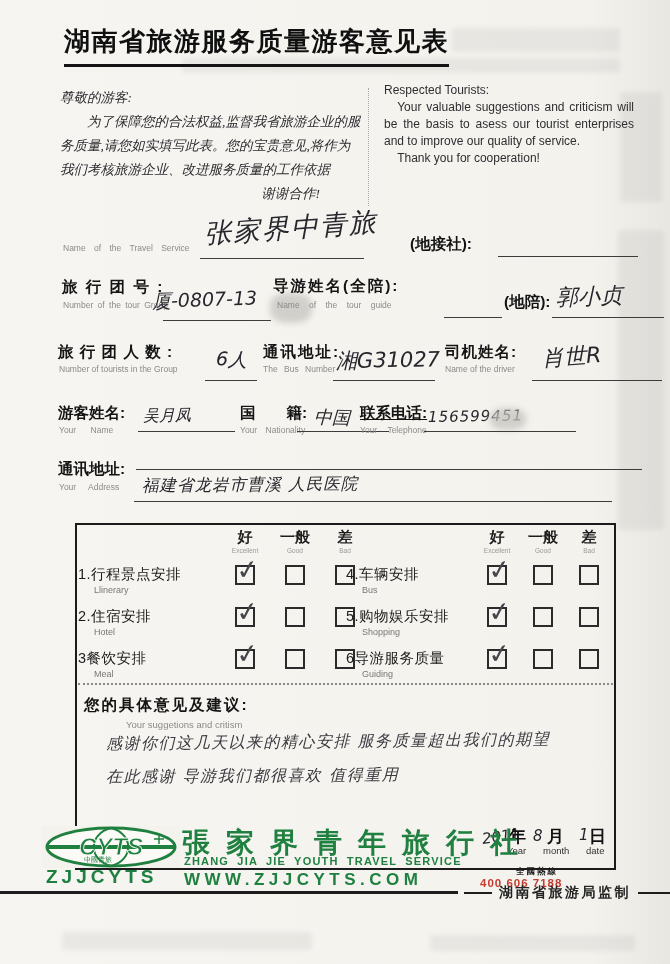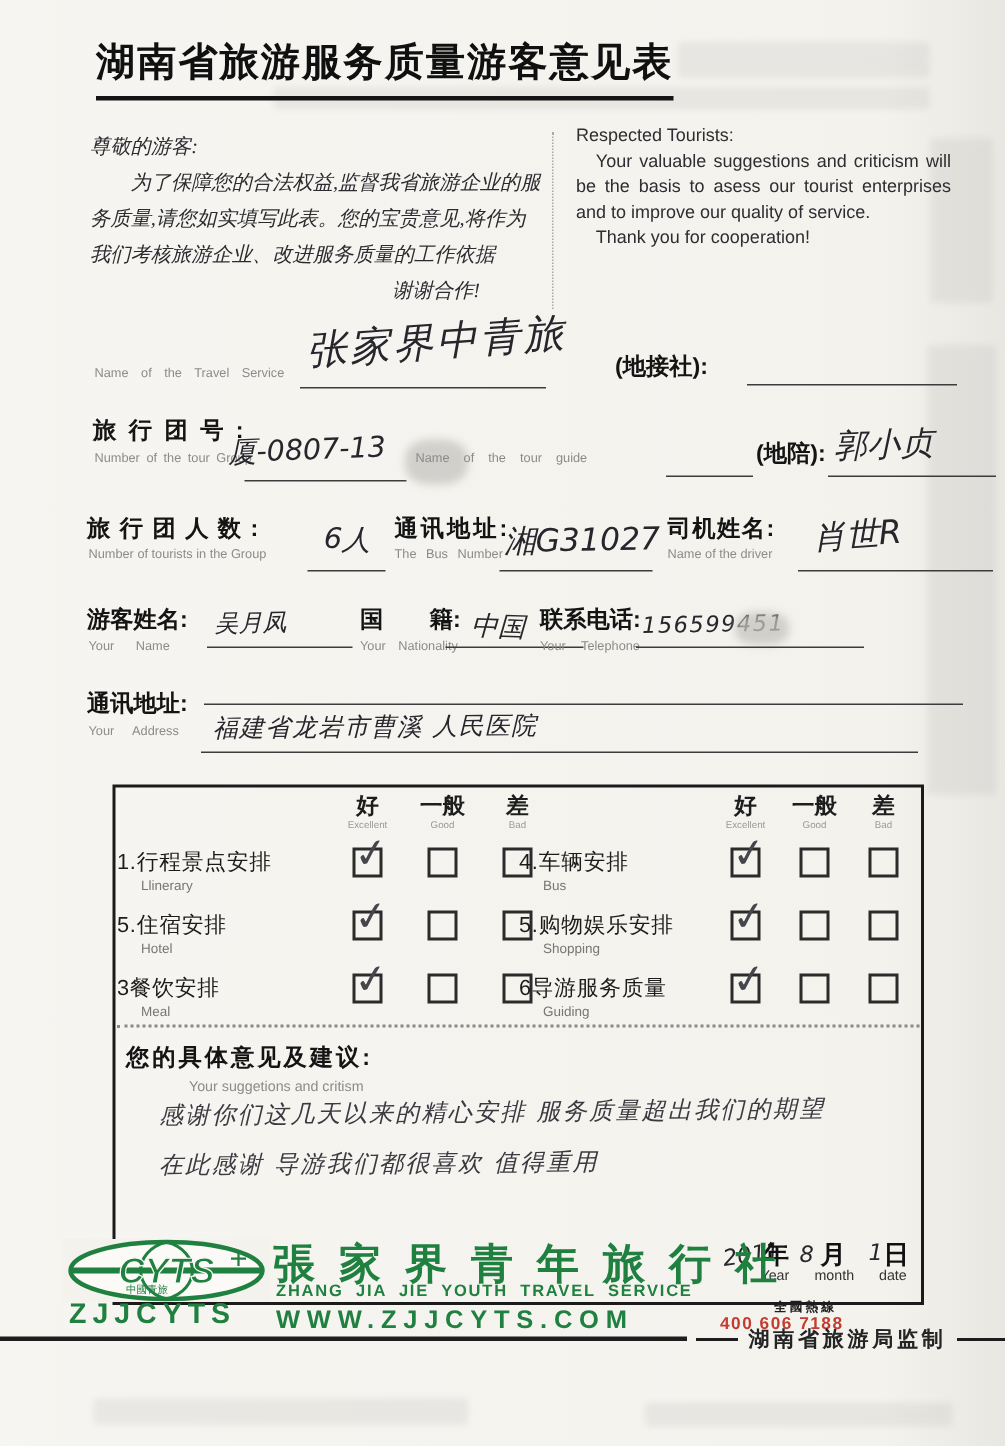--- a/index.html
+++ b/index.html
@@ -103,20 +103,21 @@
   <div class="abs hw" style="left:204px;top:216px;font-size:27px;letter-spacing:2px;transform:rotate(-4deg);">张家界中青旅</div>
   <div class="ul" style="left:200px;top:258px;width:164px;"></div>
   <div class="abs lbl" style="left:410px;top:234px;">(地接社):</div>
   <div class="ul" style="left:498px;top:256px;width:140px;"></div>
 
   <div class="abs lbl" style="left:62px;top:277px;letter-spacing:2px;">旅 行 团 号 :</div>
   <div class="abs sub" style="left:63px;top:300px;word-spacing:2px;">Number of the tour Group</div>
   <div class="abs hw" style="left:152px;top:289px;font-size:19px;transform:rotate(-2deg);">厦-0807-13</div>
   <div class="ul" style="left:163px;top:320px;width:108px;"></div>
   <div class="smudge" style="left:270px;top:293px;width:42px;height:30px;"></div>
+  <div class="abs lbl" style="left:273px;top:276px;letter-spacing:2px;">导游姓名(全陪):</div>
   <div class="abs sub" style="left:277px;top:300px;word-spacing:7px;">Name of the tour guide</div>
   <div class="ul" style="left:444px;top:317px;width:58px;"></div>
   <div class="abs lbl" style="left:504px;top:292px;">(地陪):</div>
   <div class="abs hw" style="left:556px;top:283px;font-size:22px;transform:rotate(-2deg);">郭小贞</div>
   <div class="ul" style="left:552px;top:317px;width:112px;"></div>
 
   <div class="abs lbl" style="left:58px;top:342px;letter-spacing:1px;">旅 行 团 人 数 :</div>
   <div class="abs sub" style="left:59px;top:364px;">Number of tourists in the Group</div>
   <div class="abs hw" style="left:216px;top:346px;font-size:19px;transform:rotate(3deg);">6人</div>
   <div class="ul" style="left:205px;top:380px;width:52px;"></div>
@@ -130,21 +131,21 @@
   <div class="ul" style="left:532px;top:380px;width:130px;"></div>
 
   <div class="abs lbl" style="left:58px;top:403px;">游客姓名:</div>
   <div class="abs sub" style="left:59px;top:425px;word-spacing:12px;">Your Name</div>
   <div class="abs hw" style="left:143px;top:406px;font-size:16px;transform:rotate(-1deg);">吴月凤</div>
   <div class="ul" style="left:138px;top:431px;width:97px;"></div>
   <div class="abs lbl" style="left:240px;top:403px;">国　　籍:</div>
   <div class="abs sub" style="left:240px;top:425px;word-spacing:6px;">Your Nationality</div>
   <div class="abs hw" style="left:314px;top:405px;font-size:18px;transform:rotate(2deg);">中国</div>
   <div class="ul" style="left:297px;top:431px;width:92px;"></div>
-  <div class="abs lbl" style="left:360px;top:403px;">联系电话:</div>
+  <div class="abs lbl" style="left:360px;top:403px;text-decoration:underline;">联系电话:</div>
   <div class="abs sub" style="left:360px;top:425px;word-spacing:8px;">Your Telephone</div>
   <div class="abs hw" style="left:428px;top:408px;font-size:15px;letter-spacing:1px;transform:rotate(-1deg);">156599451</div>
   <div class="smudge" style="left:490px;top:408px;width:36px;height:22px;"></div>
   <div class="ul" style="left:424px;top:431px;width:152px;"></div>
 
   <div class="abs lbl" style="left:58px;top:459px;">通讯地址:</div>
   <div class="ul" style="left:136px;top:469px;width:506px;"></div>
   <div class="abs sub" style="left:59px;top:482px;word-spacing:10px;">Your Address</div>
   <div class="abs hw" style="left:142px;top:475px;font-size:16.5px;letter-spacing:1px;transform:rotate(-0.5deg);">福建省龙岩市曹溪 人民医院</div>
   <div class="ul" style="left:134px;top:501px;width:478px;"></div>
@@ -174,21 +175,21 @@
           <span class="check">✓</span>
         </div>
       </div>
       <div class="cbwrap">
         <div class="cb"></div>
       </div>
       <div class="cbwrap">
         <div class="cb"></div>
       </div>
       <div class="rlabel">
-        <div class="rl1">5.住宿安排</div>
+        <div class="rl1">2.住宿安排</div>
         <div class="rl2">Hotel</div>
       </div>
       <div class="cbwrap">
         <div class="cb">
           <span class="check">✓</span>
         </div>
       </div>
       <div class="cbwrap">
         <div class="cb"></div>
       </div>

